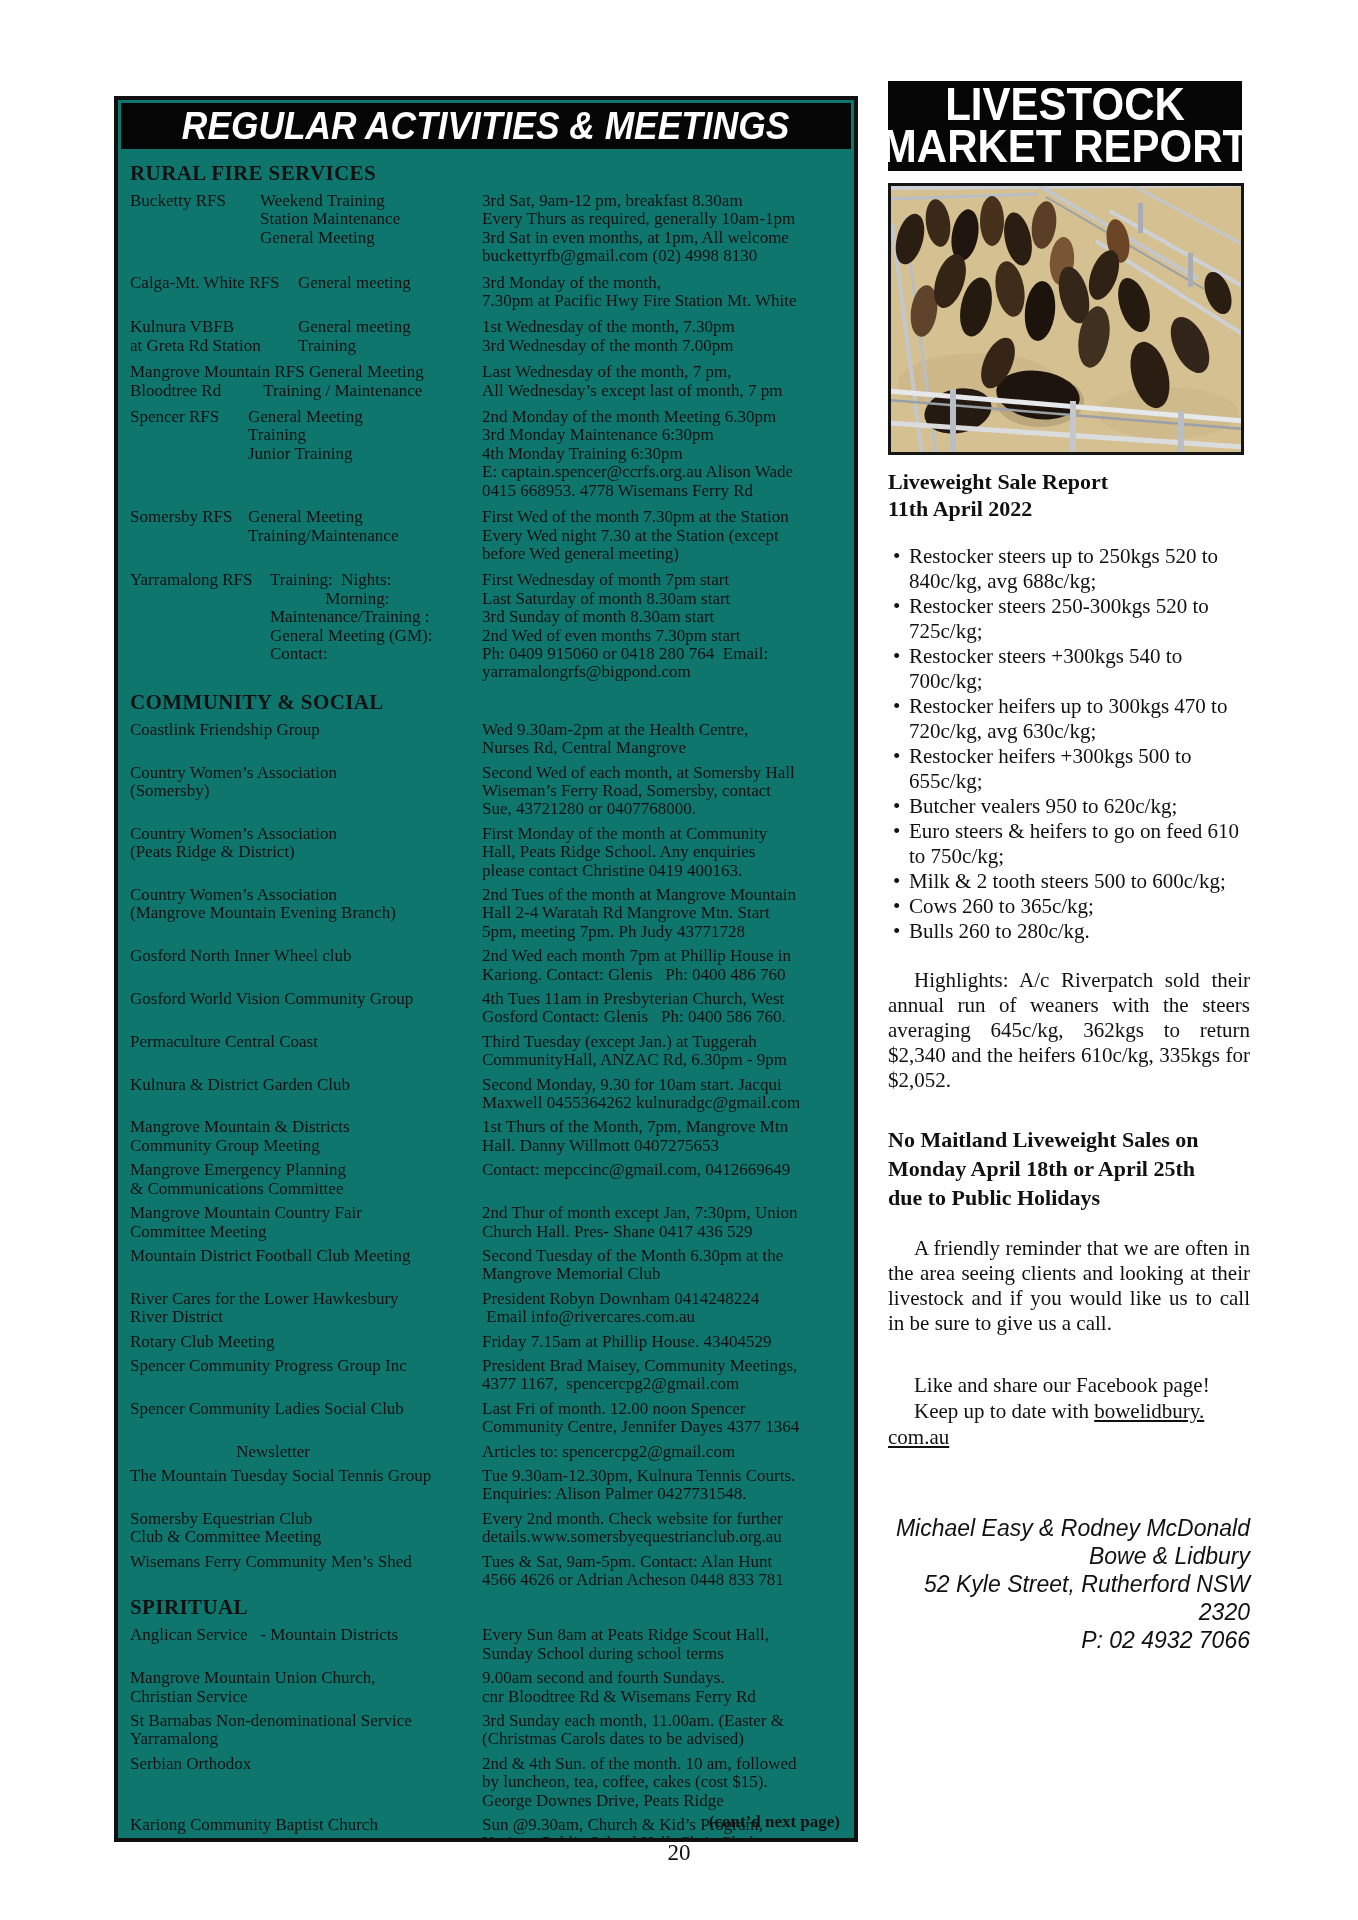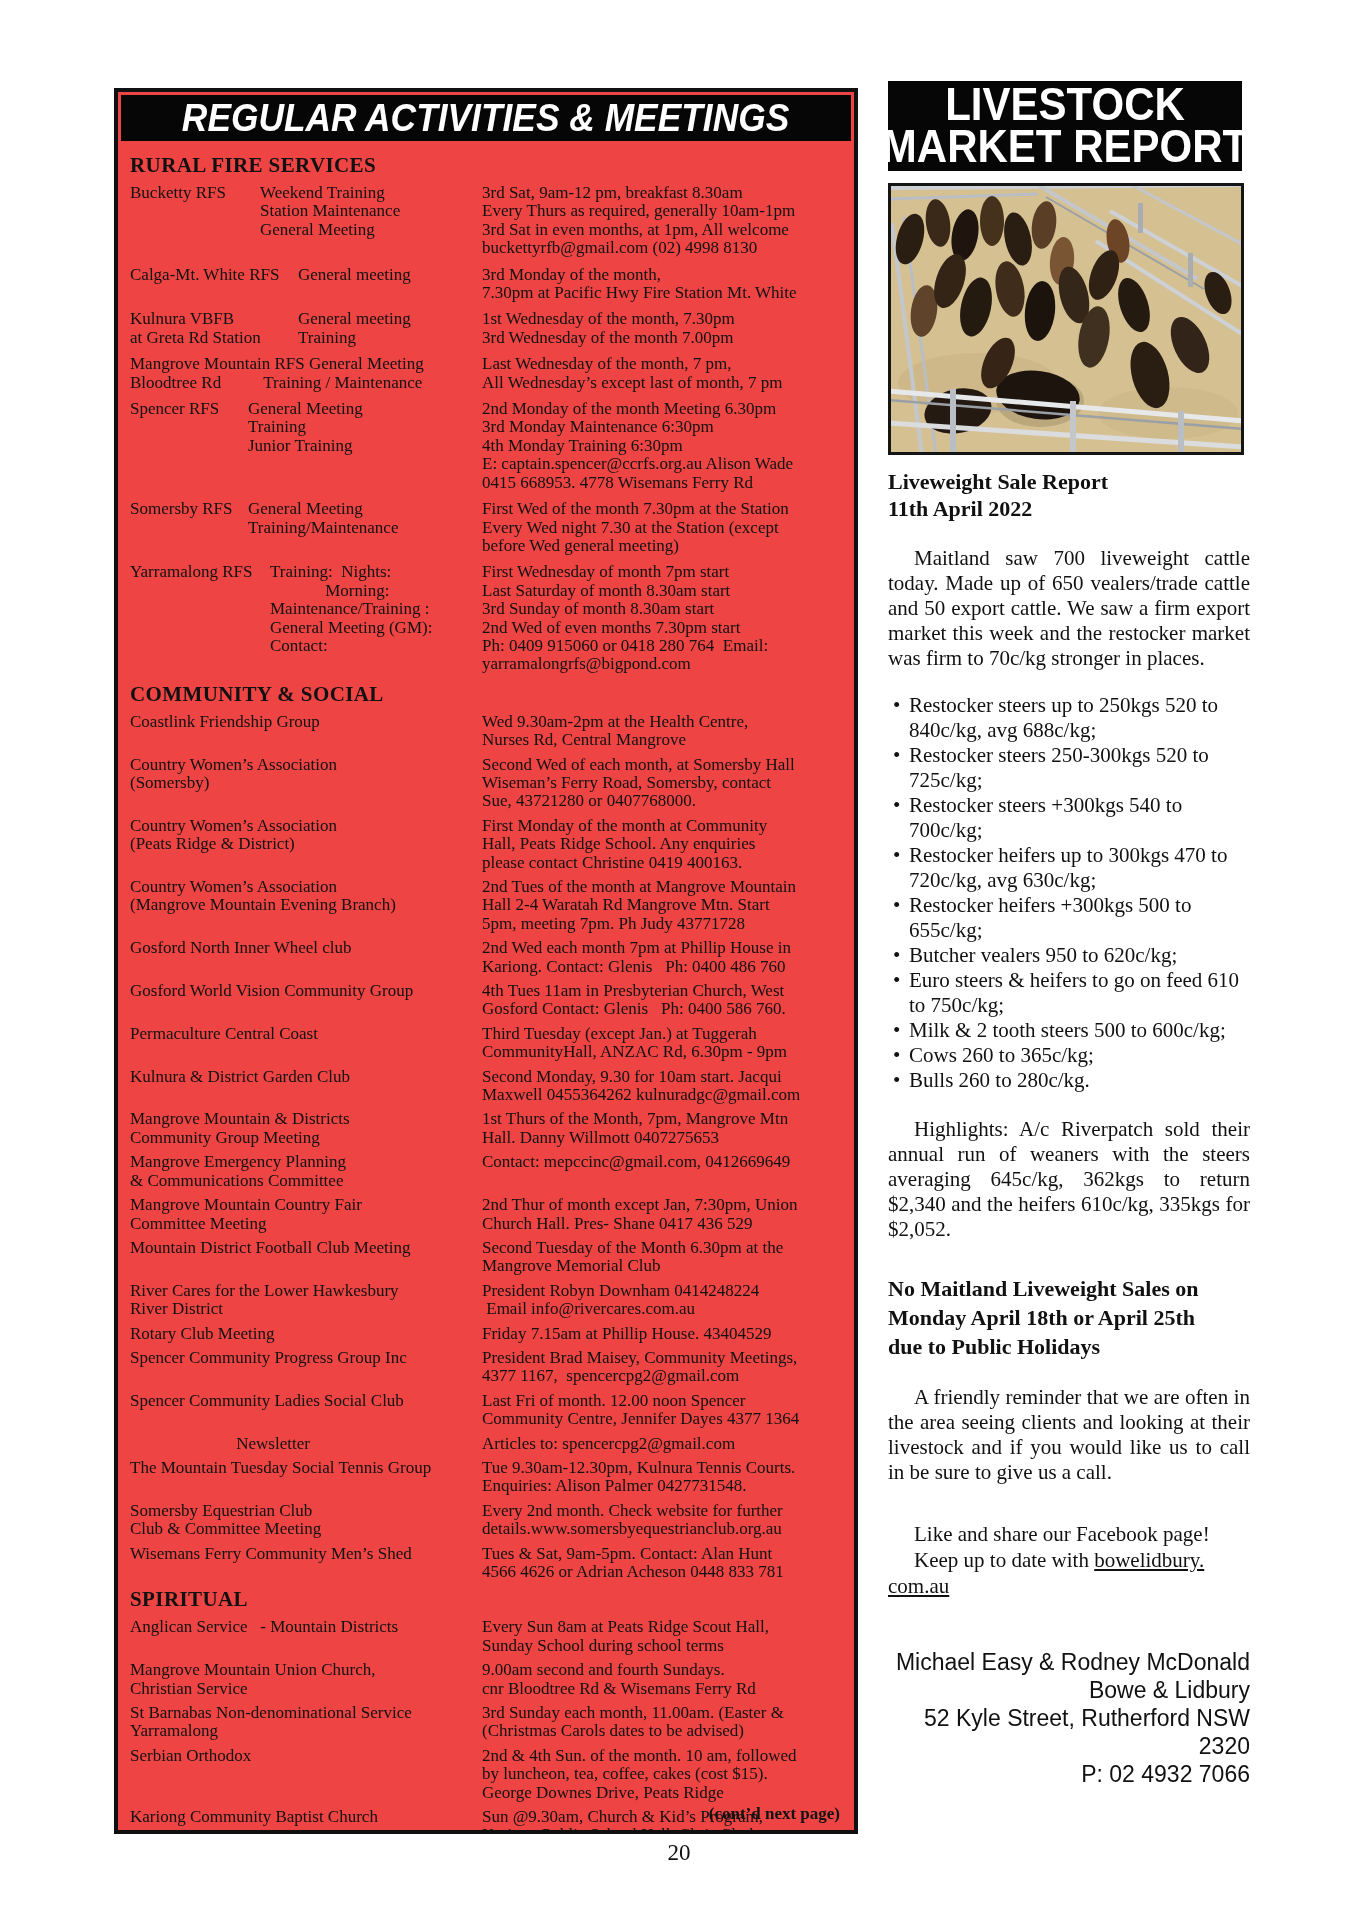--- a/index.html
+++ b/index.html
@@ -1,21 +1,21 @@
 <!DOCTYPE html>
 <html><head>
 <meta charset="utf-8">
 <style>
   html,body{margin:0;padding:0;background:#ffffff;}
   #page{position:relative;width:1358px;height:1920px;background:#fff;overflow:hidden;
         font-family:"Liberation Serif", serif;color:#111;}
 
   
-  #left-box{position:absolute;left:114px;top:88px;width:744px;height:1746px;
-            border:4px solid #101010;box-sizing:border-box;background:#ef4444;overflow:hidden;}
+  #left-box{position:absolute;left:114px;top:96px;width:744px;height:1746px;
+            border:4px solid #101010;box-sizing:border-box;background:#0f766e;overflow:hidden;}
   #left-header{margin:3px;background:#060606;color:#fff;height:46px;
                display:flex;align-items:center;justify-content:center;}
   #left-header span{font-family:"Liberation Sans",sans-serif;font-style:italic;font-weight:bold;
                font-size:38px;letter-spacing:0px;transform:scaleX(.93);white-space:nowrap;}
   #left-content{padding:4px 8px 0 12px;}
   .section-heading{font-weight:bold;font-size:21px;letter-spacing:.4px;margin:5px 0 6px 0;}
   .row{display:grid;margin-bottom:8px;font-size:17px;line-height:18.4px;}
   .row .cell{white-space:pre;}
   .r1{grid-template-columns:130px 222px 1fr;}
   .r2{grid-template-columns:168px 184px 1fr;}
@@ -36,22 +36,22 @@
   .report-heading{margin:13px 0 11px 0;font-weight:bold;font-size:22px;line-height:27px;white-space:pre-line;}
   .para{font-size:21px;line-height:25px;text-align:justify;text-indent:26px;margin:24px 0 0 0;}
   #market-bullets{list-style:none;margin:22px 0 0 0;padding:0;font-size:21px;line-height:25px;}
   #market-bullets li{position:relative;padding-left:21px;}
   #market-bullets li::before{content:"\2022";position:absolute;left:5px;top:0;}
   .no-sales{margin-top:32px;font-weight:bold;font-size:22px;line-height:29px;white-space:pre-line;}
   .fb{margin-top:36px;font-size:21px;line-height:26px;}
   .fb .line{display:block;}
   .fb .ind{padding-left:26px;}
   .u{text-decoration:underline;}
-  #contact-block{margin-top:49px;text-align:right;font-family:"Liberation Sans",sans-serif;
-                 font-size:23px;line-height:28px;}
+  #contact-block{margin-top:64px;text-align:right;font-family:"Liberation Sans",sans-serif;
+                 font-style:italic;font-size:23px;line-height:28px;}
   
   #page-number{position:absolute;left:0;top:1840px;width:100%;text-align:center;font-size:23px;}
 </style>
 </head>
 <body>
 
 <div id="page">
 
   <div id="left-box">
     <div id="left-header">
@@ -328,21 +328,20 @@
         <rect x="62" y="206" width="6" height="66" fill="#b9bec4"></rect>
         <rect x="182" y="218" width="6" height="54" fill="#c3c7cc"></rect>
         <rect x="290" y="228" width="6" height="44" fill="#b9bec4"></rect>
         <rect x="1.5" y="1.5" width="353" height="269" fill="none" stroke="#151515" stroke-width="3"></rect>
       </svg>
     </div>
 
     <div class="report-heading">Liveweight Sale Report
 11th April 2022</div>
 
-    <p class="para">Maitland saw 700 liveweight cattle today. Made up of 650 vealers/trade cattle and 50 export cattle. We saw a firm export market this week and the restocker market was firm to 70c/kg stronger in places.</p>
 
     <ul id="market-bullets">
         <li>Restocker steers up to 250kgs 520 to 840c/kg, avg 688c/kg;</li>
         <li>Restocker steers 250-300kgs 520 to 725c/kg;</li>
         <li>Restocker steers +300kgs 540 to 700c/kg;</li>
         <li>Restocker heifers up to 300kgs 470 to 720c/kg, avg 630c/kg;</li>
         <li>Restocker heifers +300kgs 500 to 655c/kg;</li>
         <li>Butcher vealers 950 to 620c/kg;</li>
         <li>Euro steers &amp; heifers to go on feed 610 to 750c/kg;</li>
         <li>Milk &amp; 2 tooth steers 500 to 600c/kg;</li>

